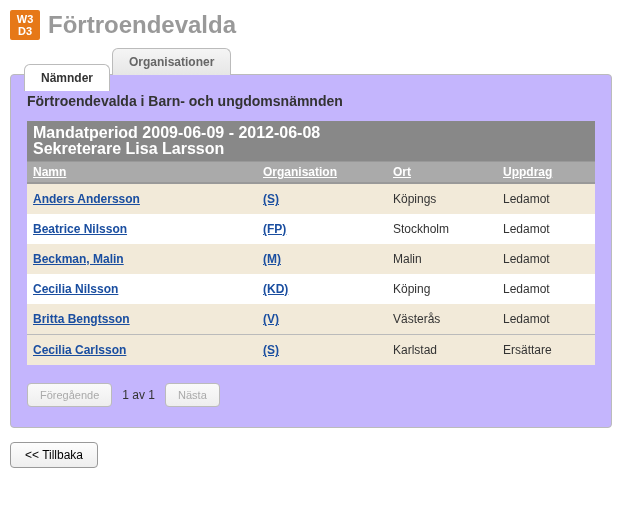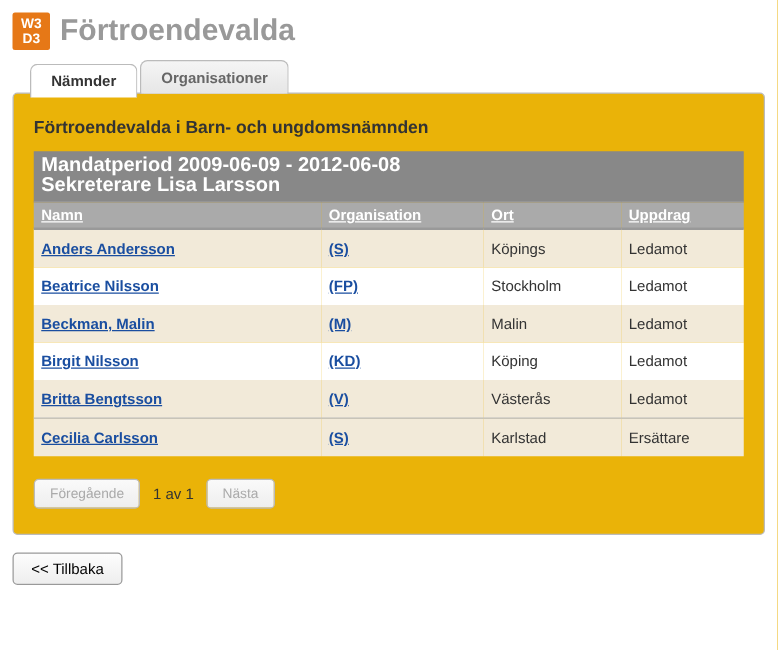--- a/index.html
+++ b/index.html
@@ -52,28 +52,28 @@
     color: #666;
     font-weight: bold;
     font-size: 12px;
     cursor: pointer;
     margin-right: 2px;
   }
   .tab.active {
     background: #fff;
     color: #333;
     position: relative;
-    top: 3px;
+    top: 16px;
   }
   .panel {
     border: 1px solid #bbb;
     border-radius: 4px;
     padding: 14px 16px 20px 16px;
     margin-top: -1px;
-    background: #eab308;
+    background: #c4b5fd;
   }
   .panel-title {
     font-weight: bold;
     font-size: 14px;
     margin: 4px 0 12px 0;
     color: #333;
   }
   table {
     width: 100%;
     border-collapse: collapse;
@@ -195,21 +195,21 @@
           <td>Stockholm</td>
           <td>Ledamot</td>
         </tr>
         <tr class="odd">
           <td><a href="#">Beckman, Malin</a></td>
           <td><a href="#">(M)</a></td>
           <td>Malin</td>
           <td>Ledamot</td>
         </tr>
         <tr class="even">
-          <td><a href="#">Birgit Nilsson</a></td>
+          <td><a href="#">Cecilia Nilsson</a></td>
           <td><a href="#">(KD)</a></td>
           <td>Köping</td>
           <td>Ledamot</td>
         </tr>
         <tr class="odd">
           <td><a href="#">Britta Bengtsson</a></td>
           <td><a href="#">(V)</a></td>
           <td>Västerås</td>
           <td>Ledamot</td>
         </tr>

